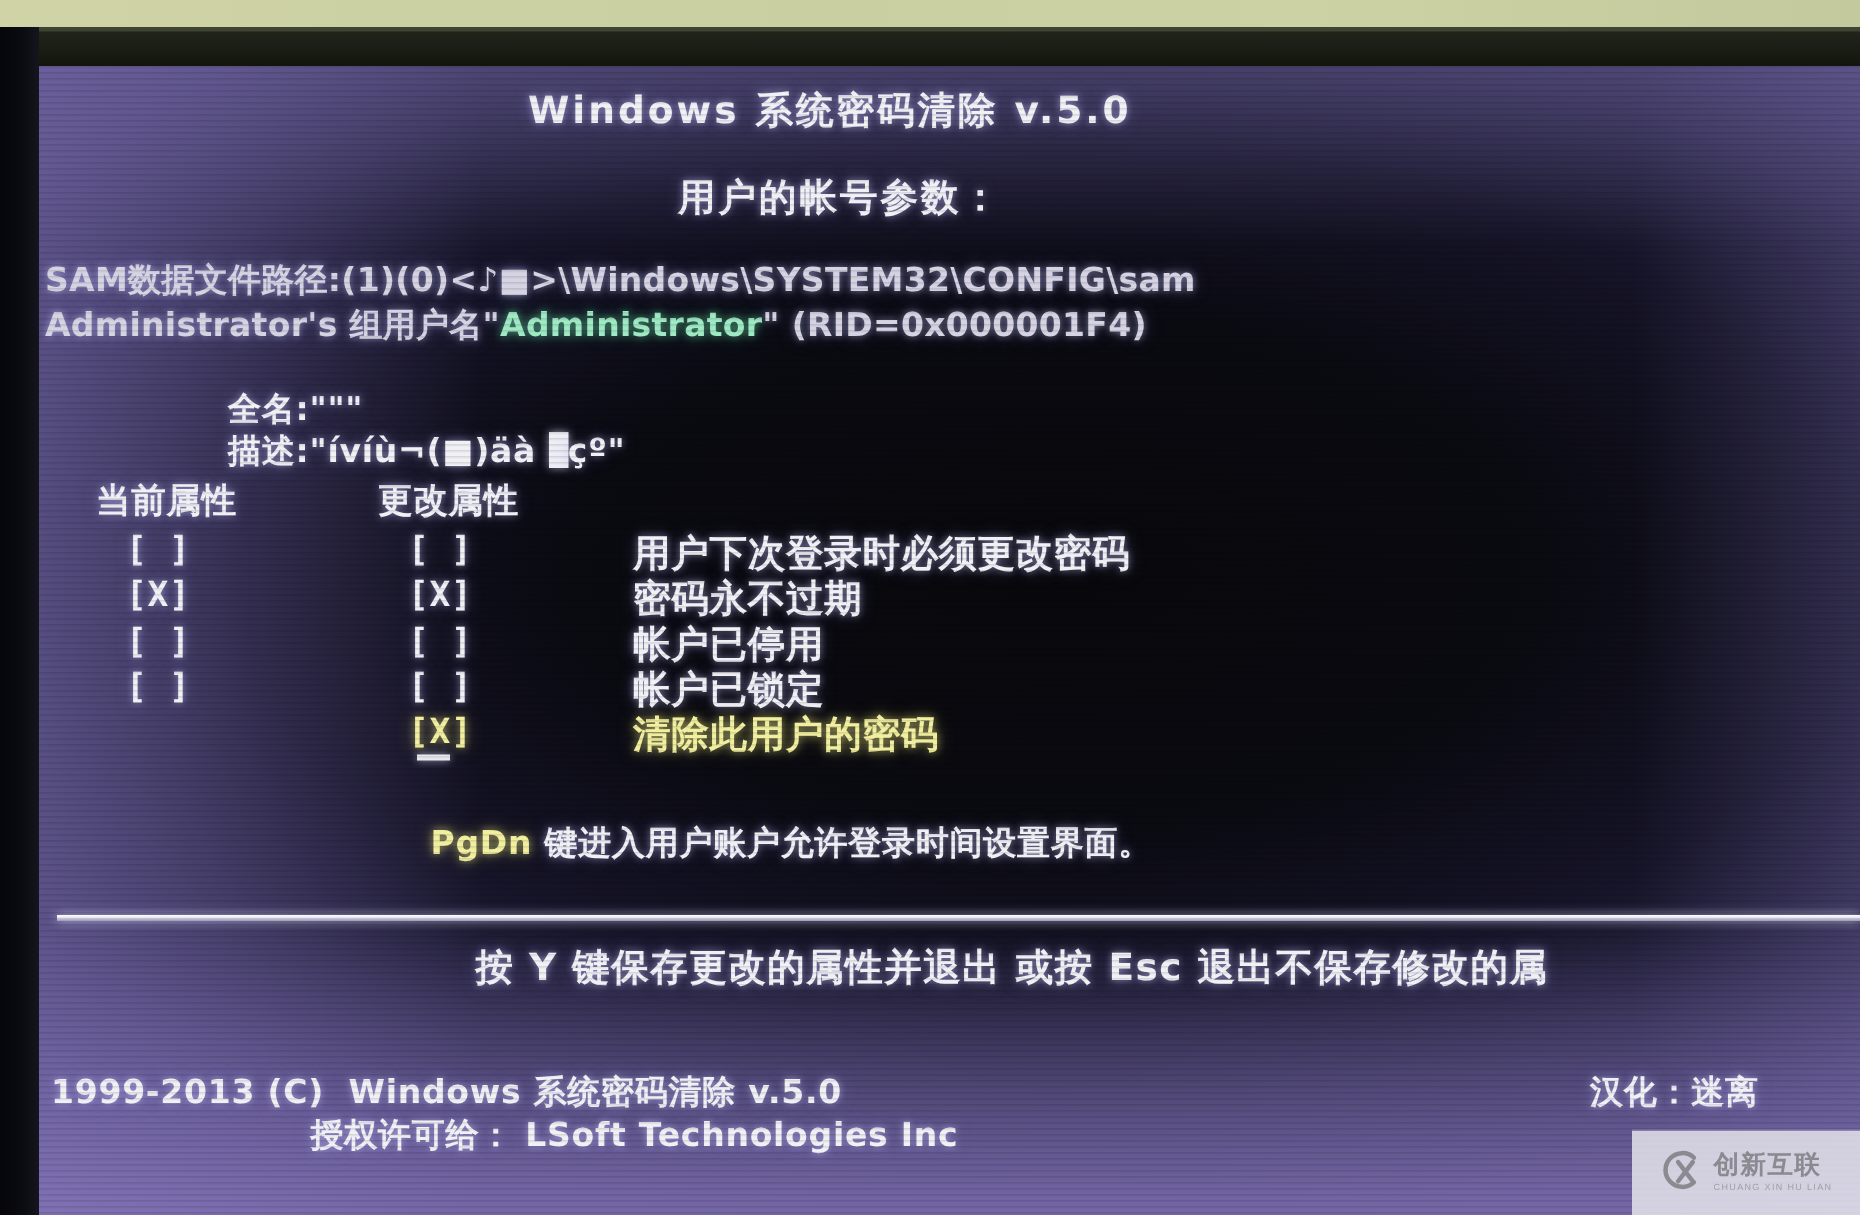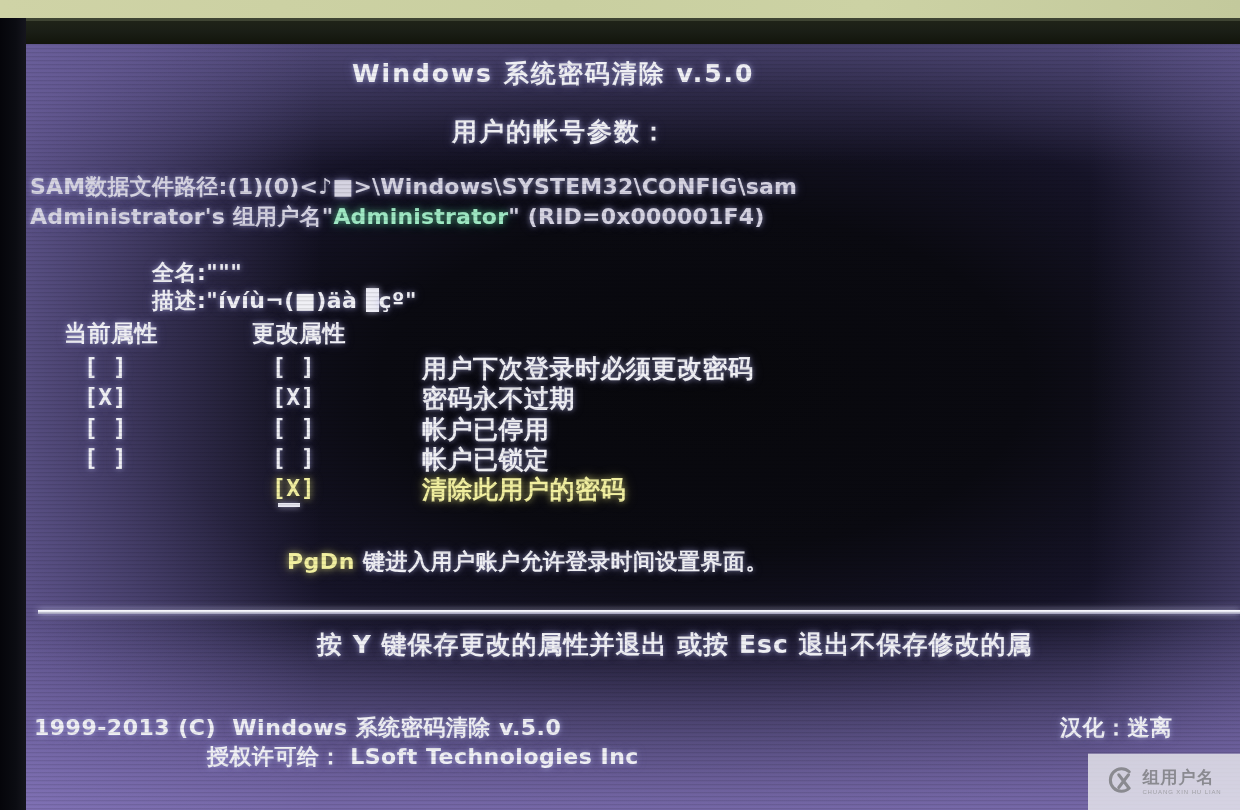--- a/index.html
+++ b/index.html
@@ -247,18 +247,18 @@
 
   <div class="wm-line"></div>
   <div id="watermark">
     <span class="wm-logo">
       <svg width="30" height="30" viewBox="0 0 40 40">
         <path d="M31 9A15 15 0 1 0 31 31" stroke="#8a8a90" stroke-width="4" fill="none" stroke-linecap="round"></path>
         <path d="M17 13 L30 30 M30 13 L17 30" stroke="#8a8a90" stroke-width="4" fill="none" stroke-linecap="round"></path>
       </svg>
     </span>
     <span class="wm-txt">
-      <div class="wm-cn">组用户名</div>
+      <div class="wm-cn">创新互联</div>
       <div class="wm-en">CHUANG XIN HU LIAN</div>
     </span>
   </div>
 
 </div>
 
 </body></html>

